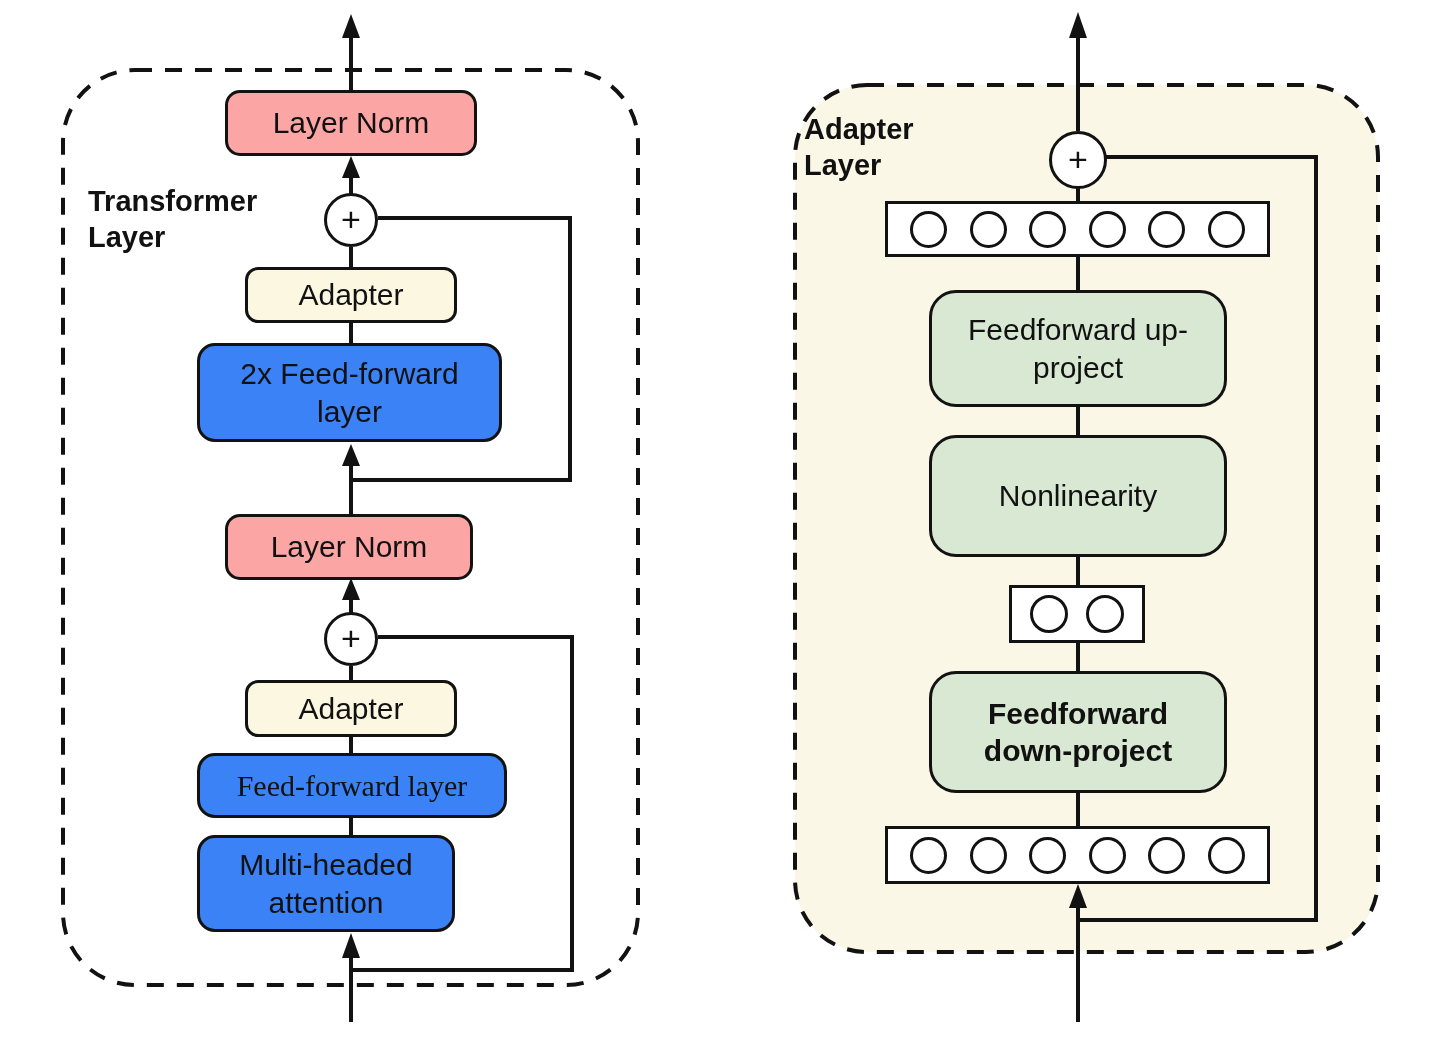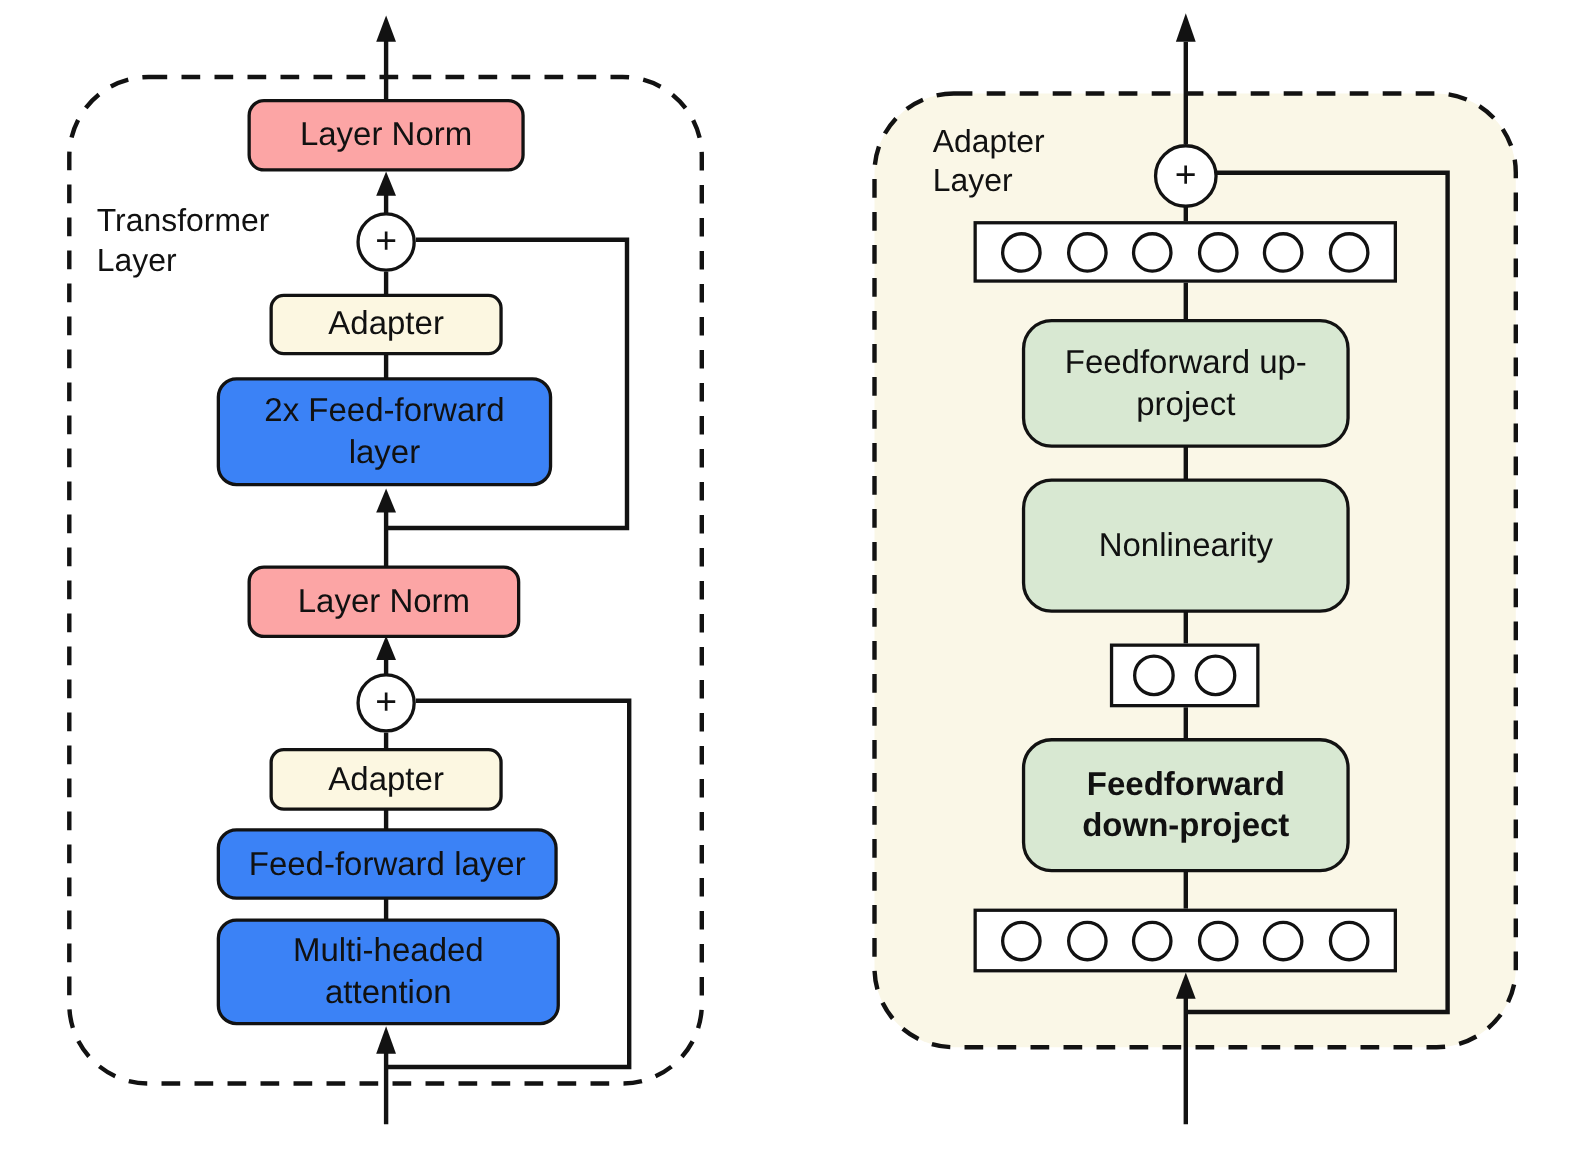--- a/index.html
+++ b/index.html
@@ -116,41 +116,41 @@
       <line x1="1078" y1="1022" x2="1078" y2="906"></line>
 
       <polyline points="1106,157 1316,157 1316,920 1080,920"></polyline>
     </g>
     <g fill="#121212" stroke="none">
       <polygon points="1078,12 1069,38 1087,38"></polygon>
       <polygon points="1078,884 1069,908 1087,908"></polygon>
     </g>
   </svg>
 
-  <div class="panel-label" style="left:88px;top:184px;width:185px;">Transformer Layer</div>
+  <div class="panel-label" style="left:88px;top:184px;width:185px;font-weight:bold;">Transformer Layer</div>
 
   <div class="box green" style="left:225px;top:90px;width:252px;height:66px;">Layer Norm</div>
 
   <div class="pluscircle" style="left:324px;top:193px;width:54px;height:54px;">+</div>
 
   <div class="box yellow" style="left:245px;top:267px;width:212px;height:56px;">Adapter</div>
 
   <div class="box gray" style="left:197px;top:343px;width:305px;height:99px;">2x Feed-forward layer</div>
 
   <div class="box green" style="left:225px;top:514px;width:248px;height:66px;">Layer Norm</div>
 
   <div class="pluscircle" style="left:324px;top:612px;width:54px;height:54px;">+</div>
 
   <div class="box yellow" style="left:245px;top:680px;width:212px;height:57px;">Adapter</div>
 
-  <div class="box gray" style="left:197px;top:753px;width:310px;height:65px;">Feed-forward layer</div>
+  <div class="box gray" style="left:197px;top:753px;width:310px;height:65px;font-family:Liberation Serif, serif;">Feed-forward layer</div>
 
-  <div class="box gray" style="left:197px;top:835px;width:312px;height:97px;">Multi-headed attention</div>
+  <div class="box gray" style="left:197px;top:835px;width:258px;height:97px;">Multi-headed attention</div>
 
-  <div class="panel-label" style="left:848px;top:112px;width:125px;">Adapter Layer</div>
+  <div class="panel-label" style="left:804px;top:112px;width:125px;font-weight:bold;">Adapter Layer</div>
 
   <div class="pluscircle" style="left:1049px;top:131px;width:58px;height:58px;">+</div>
 
   <div class="featrow" style="left:885px;top:201px;width:385px;height:56px;">
       <span class="dot"></span>
       <span class="dot"></span>
       <span class="dot"></span>
       <span class="dot"></span>
       <span class="dot"></span>
       <span class="dot"></span>

